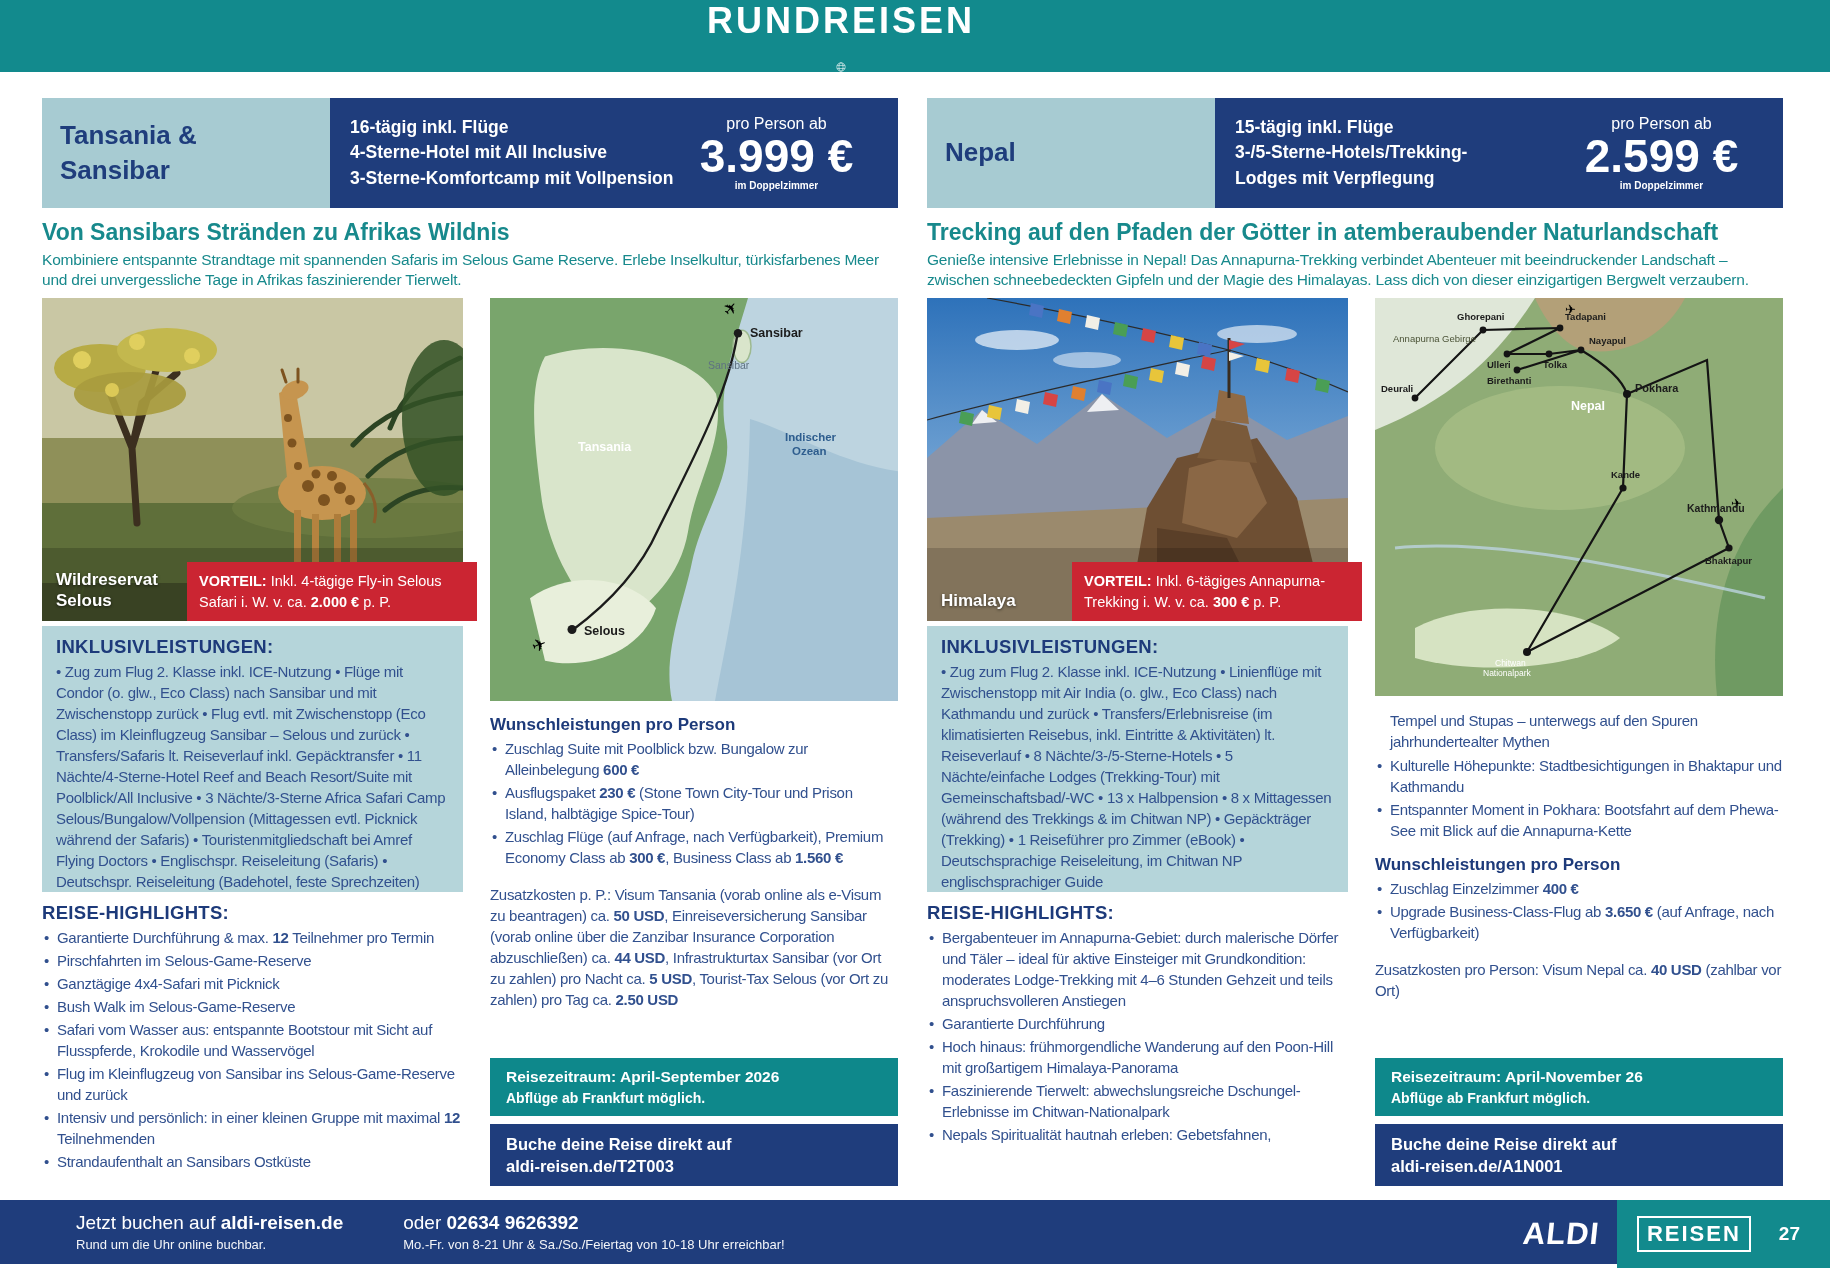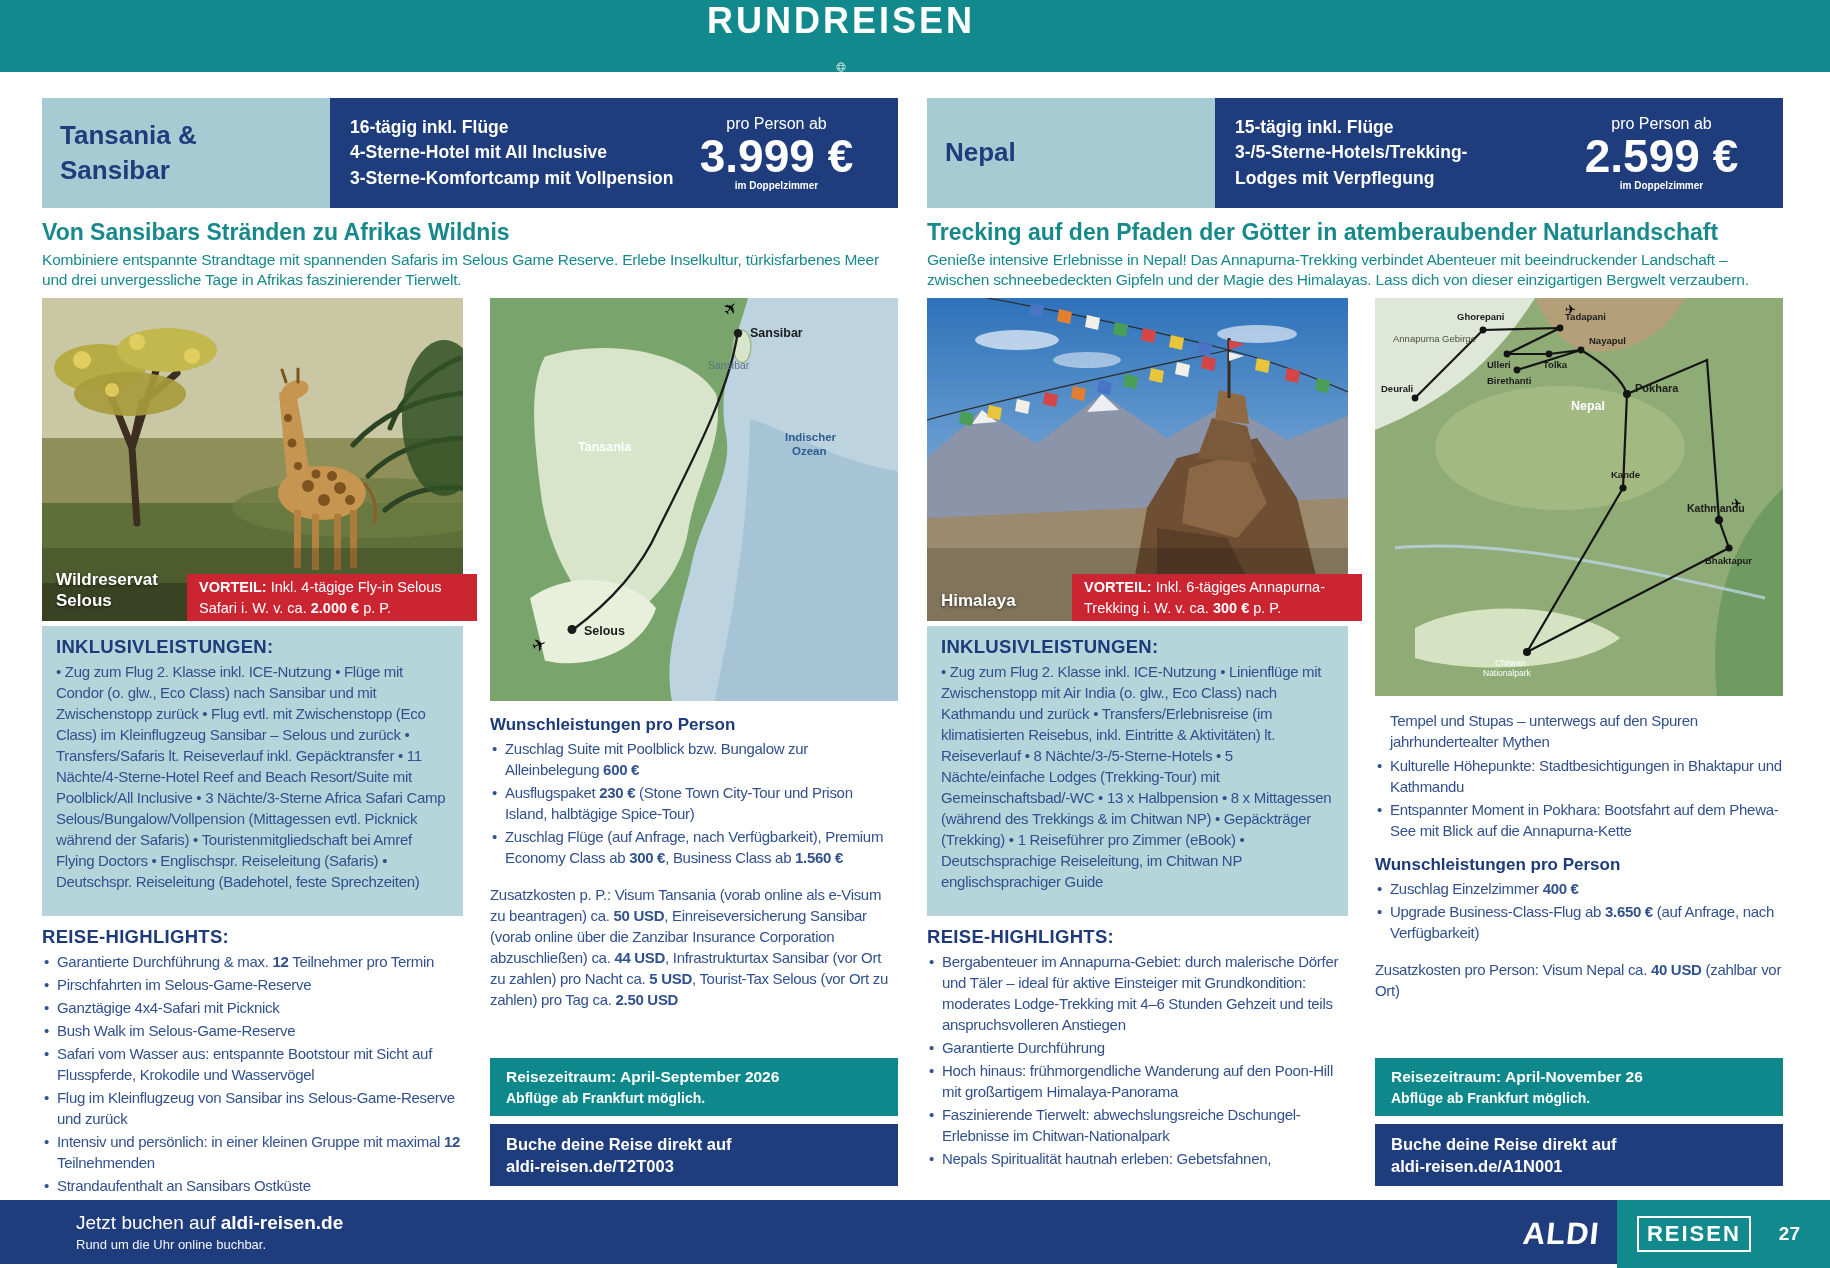--- a/index.html
+++ b/index.html
@@ -36,23 +36,23 @@
 
   .cols{display:flex;gap:27px;margin-top:8px;}
   .colA{width:421px;}
   .colB{width:408px;}
 
   .photo{position:relative;width:421px;height:323px;overflow:visible;}
   .photo svg{display:block;}
   .photo-label{position:absolute;left:14px;bottom:10px;color:#fff;font-weight:700;font-size:17px;
                line-height:1.25;text-shadow:0 1px 3px rgba(0,0,0,.6);}
   .advantage{position:absolute;right:-14px;bottom:0;width:290px;background:#cb2532;color:#fff;
-             font-size:14.5px;line-height:1.4;padding:3px 12px;box-sizing:border-box;}
-
-  .inclusive-box{margin-top:5px;width:421px;background:#b5d5da;padding:10px 14px 24px;box-sizing:border-box;}
+             font-size:14.5px;line-height:1.4;padding:9px 12px;box-sizing:border-box;}
+
+  .inclusive-box{margin-top:5px;width:421px;background:#b5d5da;padding:10px 14px 0;box-sizing:border-box;}
   .box-heading{color:#1d3a7a;font-weight:700;font-size:18.5px;letter-spacing:.3px;margin:0 0 3px;}
   .body-text{color:#31508e;font-size:15px;line-height:21px;letter-spacing:-0.3px;}
 
   .highlights{margin-top:10px;}
   ul.bullets{list-style:none;margin:3px 0 0;padding:0;}
   ul.bullets li{position:relative;padding-left:15px;color:#31508e;font-size:15px;line-height:21px;
                 letter-spacing:-0.3px;margin-top:2px;}
   ul.bullets li::before{content:"•";position:absolute;left:2px;top:0;}
 
   .map{position:relative;}
@@ -421,20 +421,24 @@
       <span>Buche deine Reise direkt auf</span>
       <a class="book-url" href="#">aldi-reisen.de/A1N001</a>
     </div>
   </section>
 
   <footer class="footer">
     <div class="f-col f-col1">
       <div class="f-line1">Jetzt buchen auf <b>aldi-reisen.de</b></div>
       <div class="f-line2">Rund um die Uhr online buchbar.</div>
     </div>
+    <div class="f-col f-col2">
+      <div class="f-line1">oder <b>02634 9626392</b></div>
+      <div class="f-line2">Mo.-Fr. von 8-21 Uhr &amp; Sa./So./Feiertag von 10-18 Uhr erreichbar!</div>
+    </div>
     <div class="brand-wrap">
       <span class="aldi">ALDI</span>
       <div class="reisen-block">
         <span class="reisen-badge">REISEN</span>
         <span class="page-num">27</span>
       </div>
     </div>
   </footer>
 
 </div>

